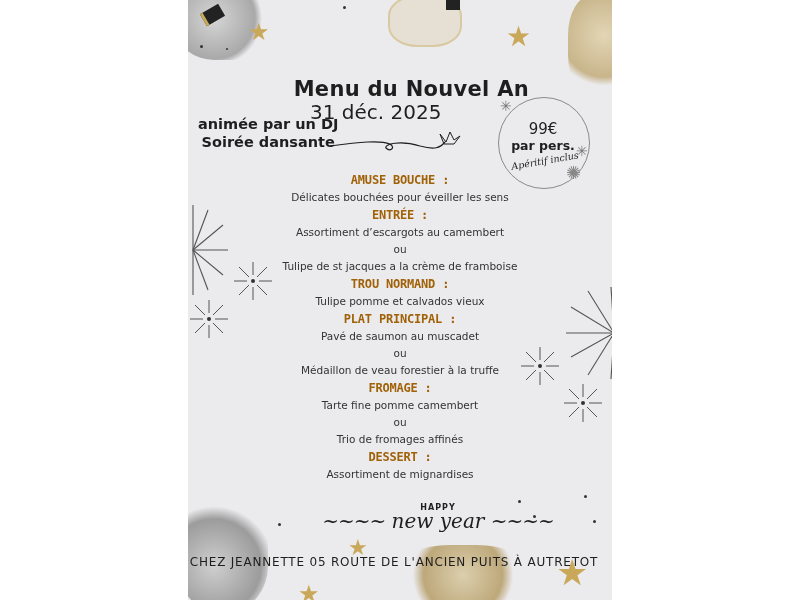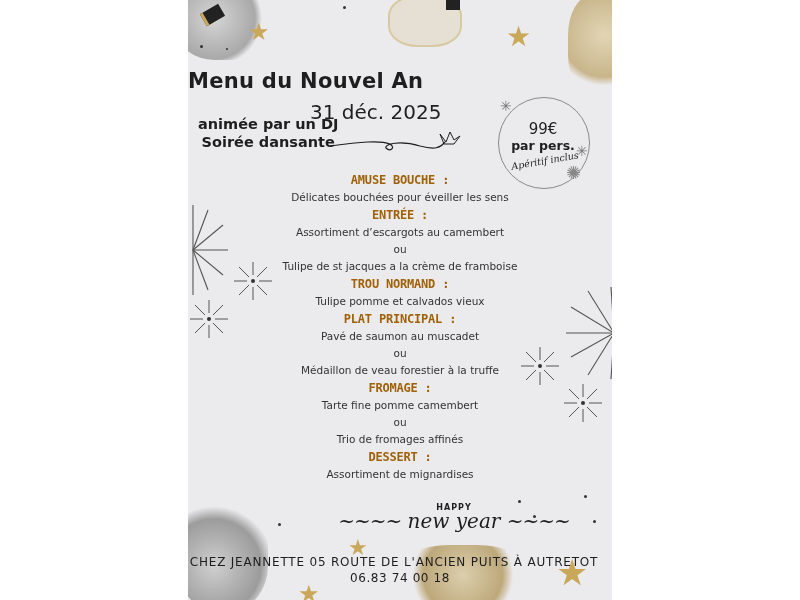--- a/index.html
+++ b/index.html
@@ -1,31 +1,31 @@
 <!DOCTYPE html>
 <html><head>
 <meta charset="utf-8">
 <style>
   html,body{margin:0;padding:0;}
   body{width:800px;height:600px;background:#ffffff;position:relative;overflow:hidden;font-family:"DejaVu Sans","Liberation Sans",sans-serif;}
   .poster{position:absolute;left:188px;top:0;width:424px;height:600px;background:#ebeaed;overflow:hidden;}
   .abs{position:absolute;}
-  .title{left:0;width:341px;top:69px;text-align:left;font-family:"DejaVu Sans",sans-serif;font-weight:bold;font-size:21px;color:#1e1e1e;letter-spacing:0.3px;}
+  .title{left:0;width:341px;top:77px;text-align:right;font-family:"DejaVu Sans",sans-serif;font-weight:bold;font-size:21px;color:#1e1e1e;letter-spacing:0.3px;}
   .date{left:122px;top:100px;font-family:"DejaVu Sans",sans-serif;font-size:20px;color:#1e1e1e;}
   .dance{left:10px;top:115px;font-family:"DejaVu Sans",sans-serif;font-weight:bold;font-size:14.5px;line-height:18px;color:#1e1e1e;text-align:center;}
   .swirl{left:142px;top:128px;}
   .price-circle{left:310px;top:97px;width:90px;height:90px;border:1px solid #8a8a8a;border-radius:50%;}
   .price{left:310px;top:120px;width:90px;text-align:center;font-size:15px;color:#1e1e1e;}
   .perpers{left:310px;top:138px;width:90px;text-align:center;font-size:12.5px;font-weight:bold;color:#1e1e1e;}
   .apero{left:312px;top:155px;width:90px;text-align:center;font-family:"DejaVu Serif",serif;font-style:italic;font-size:9.5px;color:#1e1e1e;transform:rotate(-10deg);}
   .menu{left:0;top:171px;width:424px;text-align:center;}
   .sec{margin:0;}
   .sec-title{font-family:"DejaVu Sans Mono",monospace;font-weight:bold;font-size:12px;color:#a16207;height:18px;line-height:18px;letter-spacing:-0.2px;}
   .item{font-family:"DejaVu Sans",sans-serif;font-size:10.5px;color:#333;height:17px;line-height:17px;}
-  .hny{left:0;top:503px;width:500px;text-align:center;margin-left:16px;}
+  .hny{left:0;top:503px;width:500px;text-align:center;}
   .happy{font-size:8px;font-weight:bold;letter-spacing:1px;color:#1e1e1e;}
   .newyear{font-family:"DejaVu Serif",serif;font-style:italic;font-size:20px;color:#1e1e1e;margin-top:-3px;}
   .address{left:0;top:555px;width:412px;text-align:center;font-family:"DejaVu Sans",sans-serif;font-size:12px;letter-spacing:0.8px;color:#1e1e1e;}
   .phone{left:0;top:571px;width:424px;text-align:center;font-family:"DejaVu Sans",sans-serif;font-size:12px;letter-spacing:0.6px;color:#1e1e1e;}
   .star{position:absolute;color:#c9a85a;}
   .dot{position:absolute;border-radius:50%;background:#333;}
   .glitter{position:absolute;border-radius:40%;}
 </style>
 </head>
 <body>
@@ -183,14 +183,13 @@
 
   <div class="abs hny">
     <div class="happy">HAPPY</div>
     <div class="newyear">
       <span style="letter-spacing:-1px;">~~~~</span>
       <span>new year</span>
       <span style="letter-spacing:-1px;">~~~~</span>
     </div>
   </div>
   <div class="abs address">CHEZ JEANNETTE 05 ROUTE DE L'ANCIEN PUITS À AUTRETOT</div>
-  <div class="abs phone">06.83 74 00 18</div>
 </div>
 
 </body></html>

